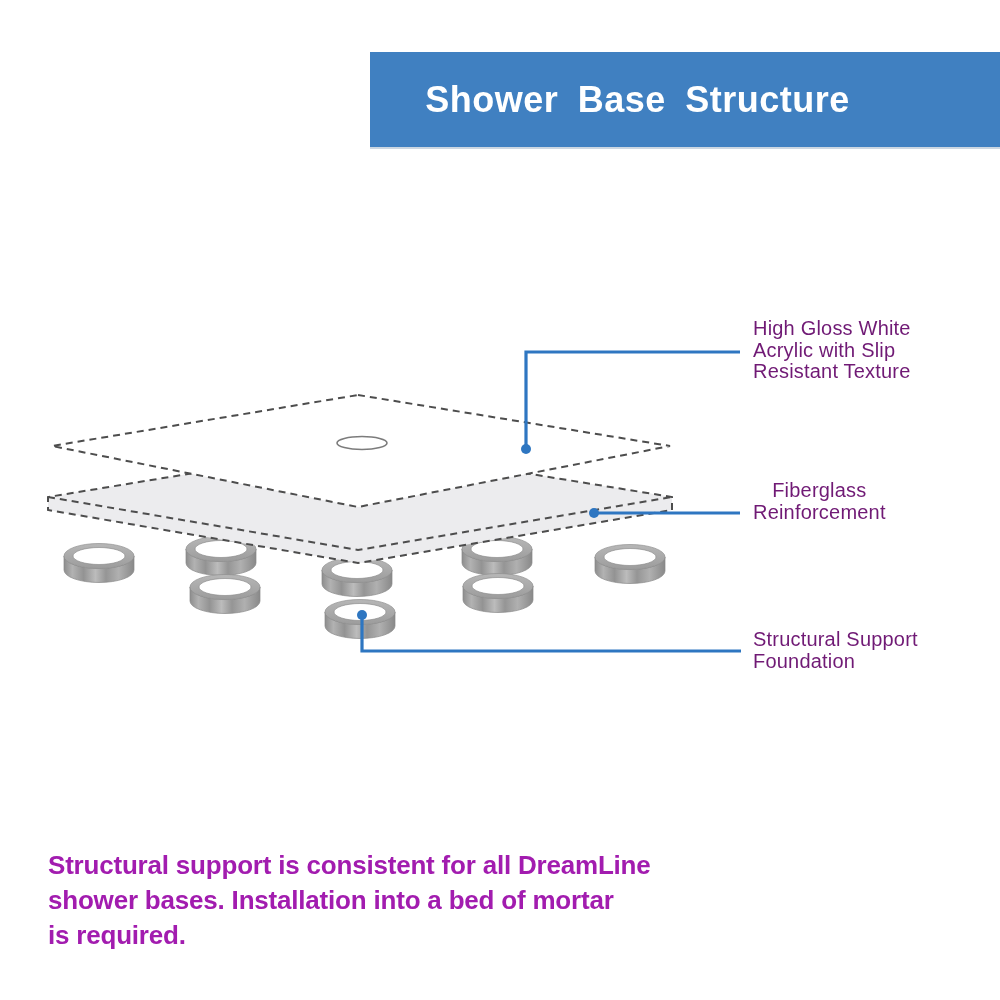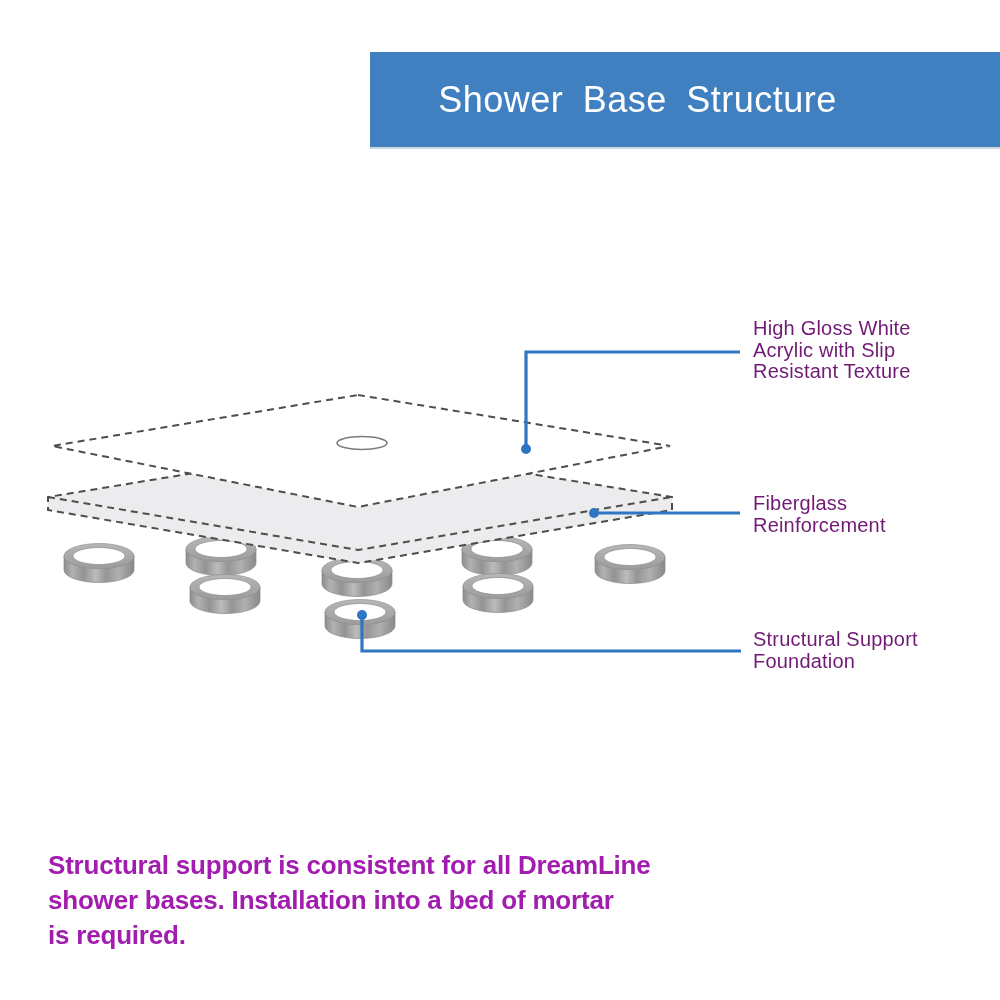--- a/index.html
+++ b/index.html
@@ -16,40 +16,40 @@
     width: 630px; height: 97px;
     background: #4080c1;
     border-bottom: 2px solid #ccd7e2;
     display: flex; align-items: center; justify-content: center;
     box-sizing: border-box;
     padding-right: 95px;
   }
   .header-title {
     color: #ffffff;
     font-size: 36px;
-    font-weight: normal;
+    font-weight: bold;
     letter-spacing: 0.5px;
     word-spacing: 9px;
     white-space: nowrap;
   }
   .diagram-svg {
     position: absolute; left: 0; top: 0;
     width: 1000px; height: 1000px;
   }
   .callout {
     position: absolute;
     color: #701a75;
     font-size: 20px;
     font-weight: normal;
     line-height: 21.5px;
     white-space: pre-line;
     letter-spacing: 0.2px;
   }
   .callout-acrylic    { left: 753px; top: 318px; }
-  .callout-fiberglass { left: 753px; top: 493px; }
+  .callout-fiberglass { left: 753px; top: 480px; text-align: center; }
   .callout-structural { left: 753px; top: 629px; }
   .footnote {
     position: absolute;
     left: 48px; top: 848px;
     width: 640px;
     color: #a21caf;
     font-size: 26px;
     font-weight: bold;
     line-height: 35px;
     white-space: pre-line;

